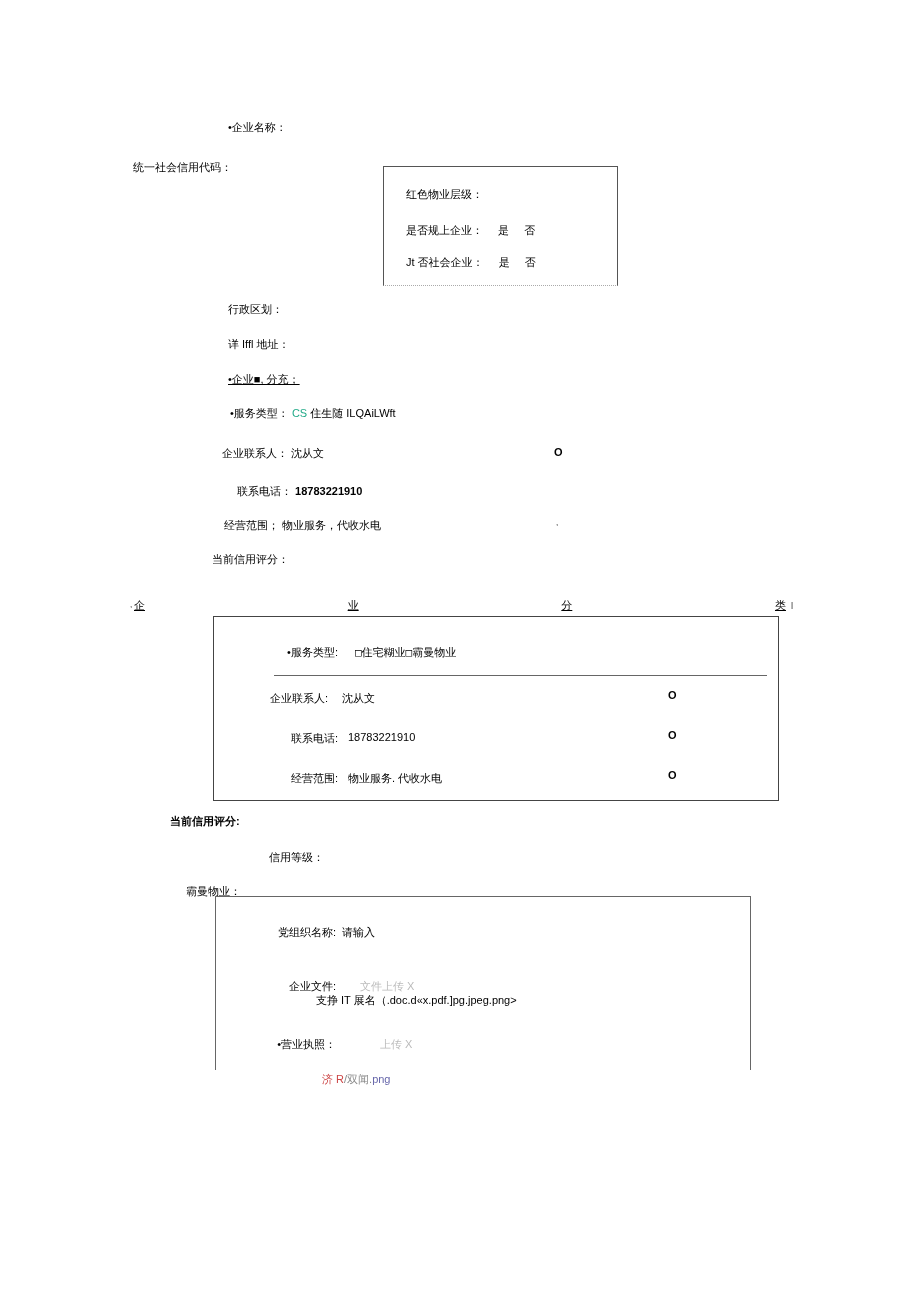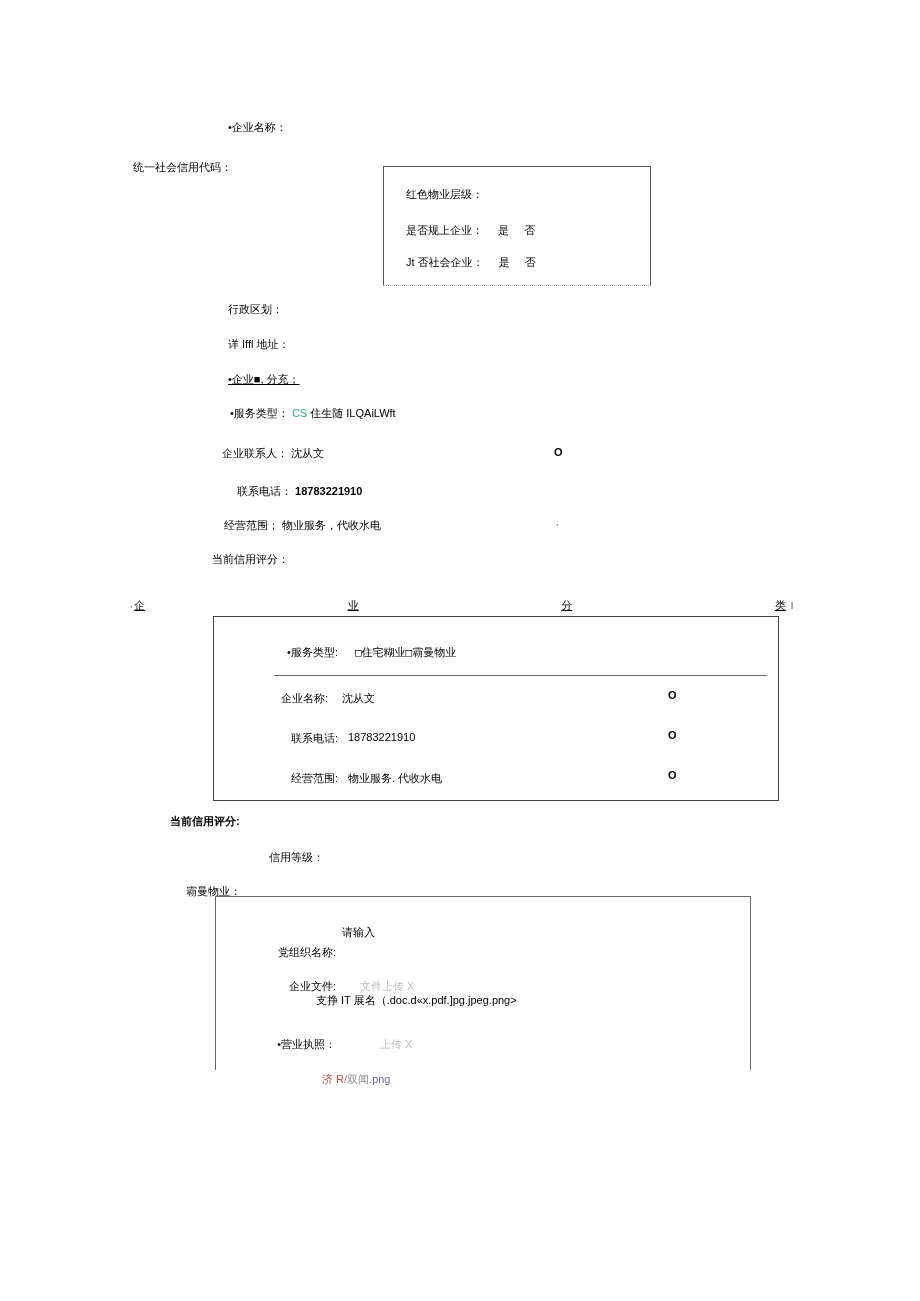--- a/index.html
+++ b/index.html
@@ -9,21 +9,21 @@
       background: #fff;
       font-family: "Microsoft YaHei", "SimSun", sans-serif;
       font-size: 11px;
       color: #000;
       position: relative;
     }
     .lbl { position: absolute; white-space: nowrap; }
     .box1 {
       position: absolute;
       left: 383px; top: 166px;
-      width: 268px; height: 120px;
+      width: 235px; height: 120px;
       border-top: 1px solid #555;
       border-left: 1px solid #555;
       border-right: 1px solid #555;
       border-bottom: 1px dotted #aaa;
     }
     .box1-row { position: absolute; left: 22px; }
     .box1-opt { display: inline-block; margin-left: 12px; }
     .underline { text-decoration: underline; }
     .cat-row {
       position: absolute; left: 130px; top: 598px; width: 660px;
@@ -111,39 +111,39 @@
   <span>分</span>
   <span>类</span>
 </div>
 <div class="lbl" style="left:791px; top:600px; font-size:8px;">|</div>
 
 <div class="box2">
   <div class="box2-label" style="left:44px; top:28px; width:80px;">•服务类型:</div>
   <div class="box2-val square" style="left:128px; top:28px;margin-left:13px;">□住宅糊业□霸曼物业</div>
   <div class="box2-line" style="left:60px; top:58px;"></div>
 
-  <div class="box2-label" style="left:34px; top:74px; width:80px;">企业名称:</div>
+  <div class="box2-label" style="left:34px; top:74px; width:80px;">企业联系人:</div>
   <div class="box2-val" style="left:128px; top:74px;">沈从文</div>
   <div class="circ" style="left:454px; top:72px;">O</div>
 
   <div class="box2-label" style="left:44px; top:114px; width:80px;">联系电话:</div>
   <div class="box2-val" style="left:134px; top:114px;">18783221910</div>
   <div class="circ" style="left:454px; top:112px;">O</div>
 
   <div class="box2-label" style="left:44px; top:154px; width:80px;">经营范围:</div>
   <div class="box2-val" style="left:134px; top:154px;">物业服务. 代收水电</div>
   <div class="circ" style="left:454px; top:152px;">O</div>
 </div>
 
 <div class="lbl" style="left:170px; top:814px;font-weight:bold;">当前信用评分:</div>
 <div class="lbl" style="left:269px; top:850px;">信用等级：</div>
 <div class="lbl" style="left:186px; top:884px;">霸曼物业：</div>
 
 <div class="box3">
-  <div class="box3-label" style="left:20px; top:28px; width:100px;margin-top:20px;">党组织名称:</div>
+  <div class="box3-label" style="left:20px; top:28px; width:100px;">党组织名称:</div>
   <div class="box3-val" style="left:126px; top:28px;">请输入</div>
 
   <div class="box3-label" style="left:20px; top:82px; width:100px;">企业文件:</div>
   <div class="box3-val faded" style="left:144px; top:82px;">文件上传 X</div>
   <div class="box3-val" style="left:100px; top:96px;">支挣 IT 展名（.doc.d«x.pdf.]pg.jpeg.png&gt;</div>
 
   <div class="box3-label" style="left:20px; top:140px; width:100px;">•营业执照：</div>
   <div class="box3-val faded" style="left:164px; top:140px;">上传 X</div>
 </div>
 

